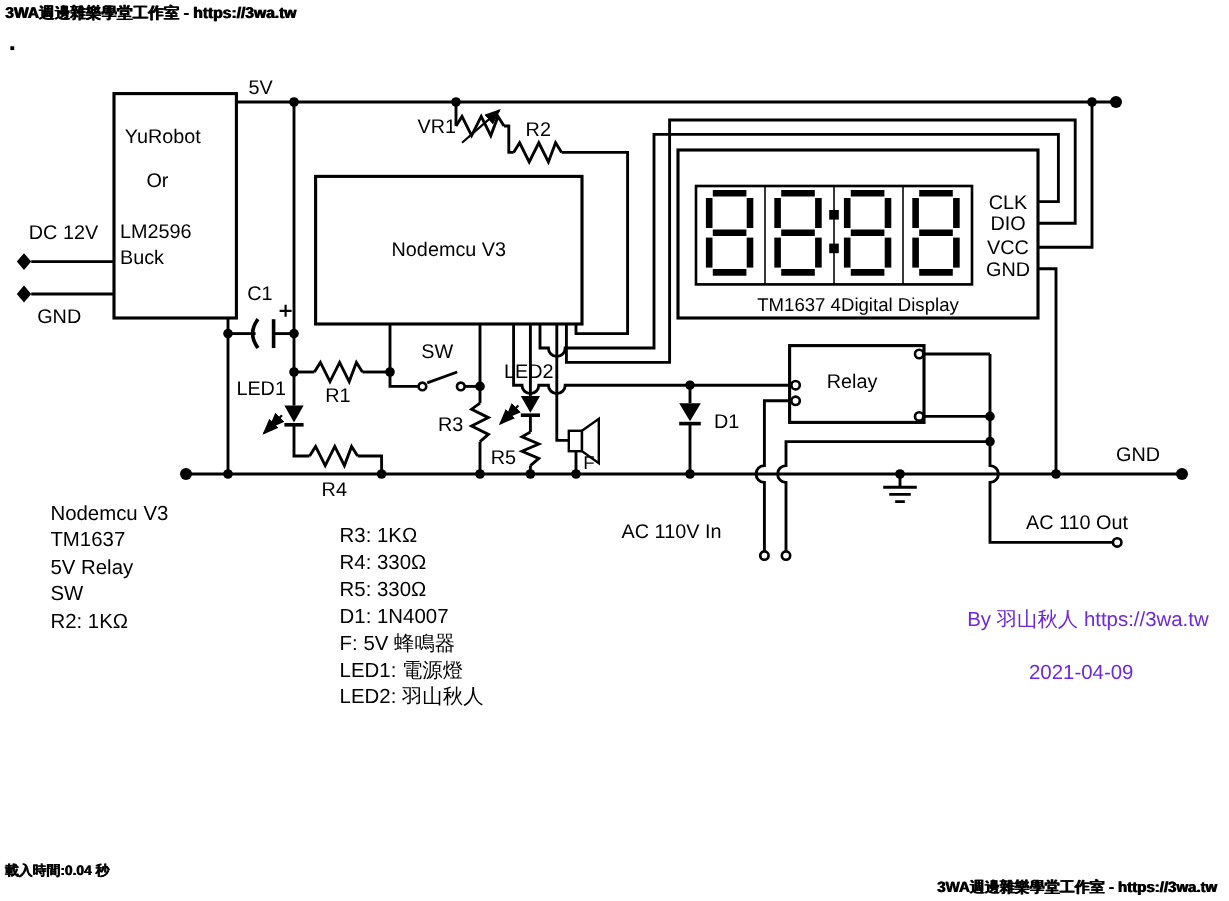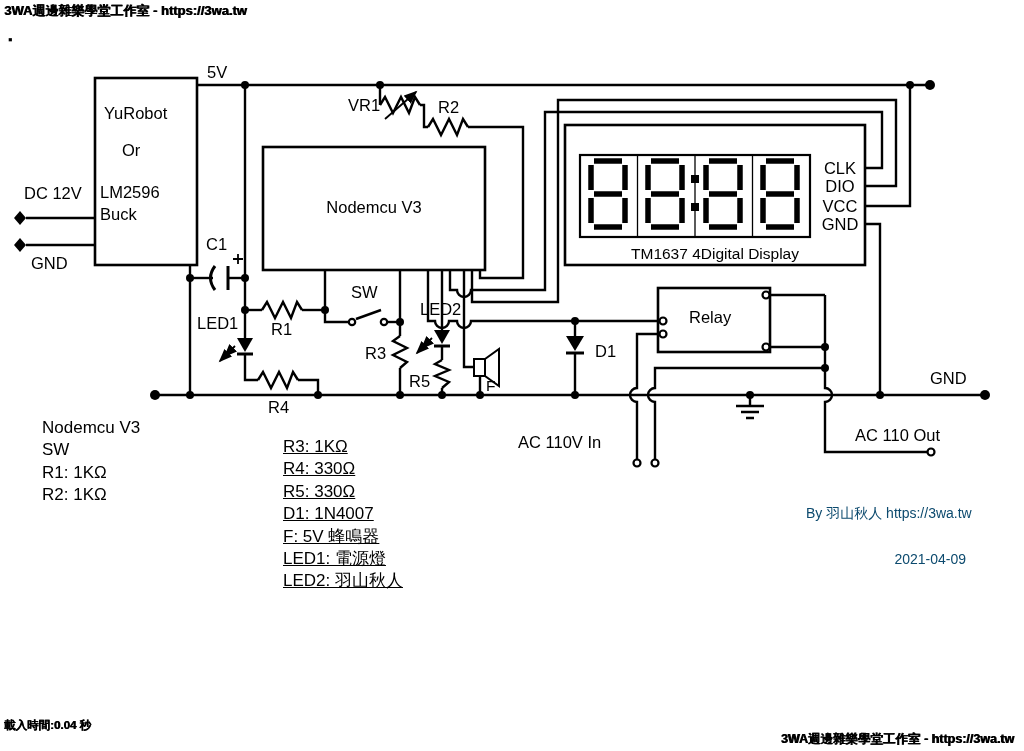--- a/index.html
+++ b/index.html
@@ -14,21 +14,21 @@
   .term{fill:#fff;stroke:#000;stroke-width:2.2;}
   .dot{fill:#000;stroke:none;}
   .blk{fill:#000;stroke:none;}
   .t{font-family:"Liberation Sans",sans-serif;font-size:16.5px;fill:#000;}
   .tm{text-anchor:middle;}
   .ts{font-size:15.5px;}
   #seg-digits line{stroke:#000;stroke-width:5.5;stroke-linecap:butt;}
   .overlay{position:absolute;white-space:nowrap;}
   .wm{font-size:13px;font-weight:700;text-shadow:0.8px 0 0 #000;text-align:right;}
   .parts div{font-size:17px;line-height:22.4px;}
-  .credit{font-size:14px;color:#0c4a6e;}
+  .credit{font-size:17px;color:#6d28d9;}
   .tiny{font-size:11.5px;font-weight:700;text-shadow:0.6px 0 0 #000;}
 </style>
 </head>
 <body>
 
 <svg width="1024" height="751" viewBox="0 0 1024 751">
   <defs>
     <marker id="arr" markerWidth="9" markerHeight="8" refX="6.5" refY="3" orient="auto">
       <path d="M0,0 L7.5,3 L0,6 Z" fill="#000"></path>
     </marker>
@@ -235,32 +235,33 @@
   <text class="t" x="930" y="384">GND</text>
   <text class="t" x="518" y="448">AC 110V In</text>
   <text class="t" x="855" y="441">AC 110 Out</text>
 </svg>
 
 <div class="overlay wm" style="left:4px;top:2px;">3WA週邊雜樂學堂工作室 - https://3wa.tw</div>
 <div class="overlay" style="left:8px;top:32px;font-size:13px;">▪</div>
 
 <div class="overlay parts" style="left:42px;top:417px;">
   <div>Nodemcu V3</div>
+  <div>TM1637</div>
+  <div>5V Relay</div>
   <div>SW</div>
-  <div>R1: 1KΩ</div>
   <div>R2: 1KΩ</div>
 </div>
 
-<div class="overlay parts" style="left:283px;top:436px;text-decoration:underline;">
+<div class="overlay parts" style="left:283px;top:436px;">
   <div>R3: 1KΩ</div>
   <div>R4: 330Ω</div>
   <div>R5: 330Ω</div>
   <div>D1: 1N4007</div>
   <div>F: 5V 蜂鳴器</div>
   <div>LED1: 電源燈</div>
   <div>LED2: 羽山秋人</div>
 </div>
 
 <div class="overlay credit" style="left:806px;top:505px;">By 羽山秋人 https://3wa.tw</div>
-<div class="overlay credit" style="left:836px;top:551px;width:130px;text-align:right;">2021-04-09</div>
+<div class="overlay credit" style="left:836px;top:551px;width:130px;text-align:center;">2021-04-09</div>
 
 <div class="overlay tiny" style="left:4px;bottom:18px;">載入時間:0.04 秒</div>
 <div class="overlay wm" style="right:10px;bottom:3px;font-size:12.5px;">3WA週邊雜樂學堂工作室 - https://3wa.tw</div>
 
 </body></html>

